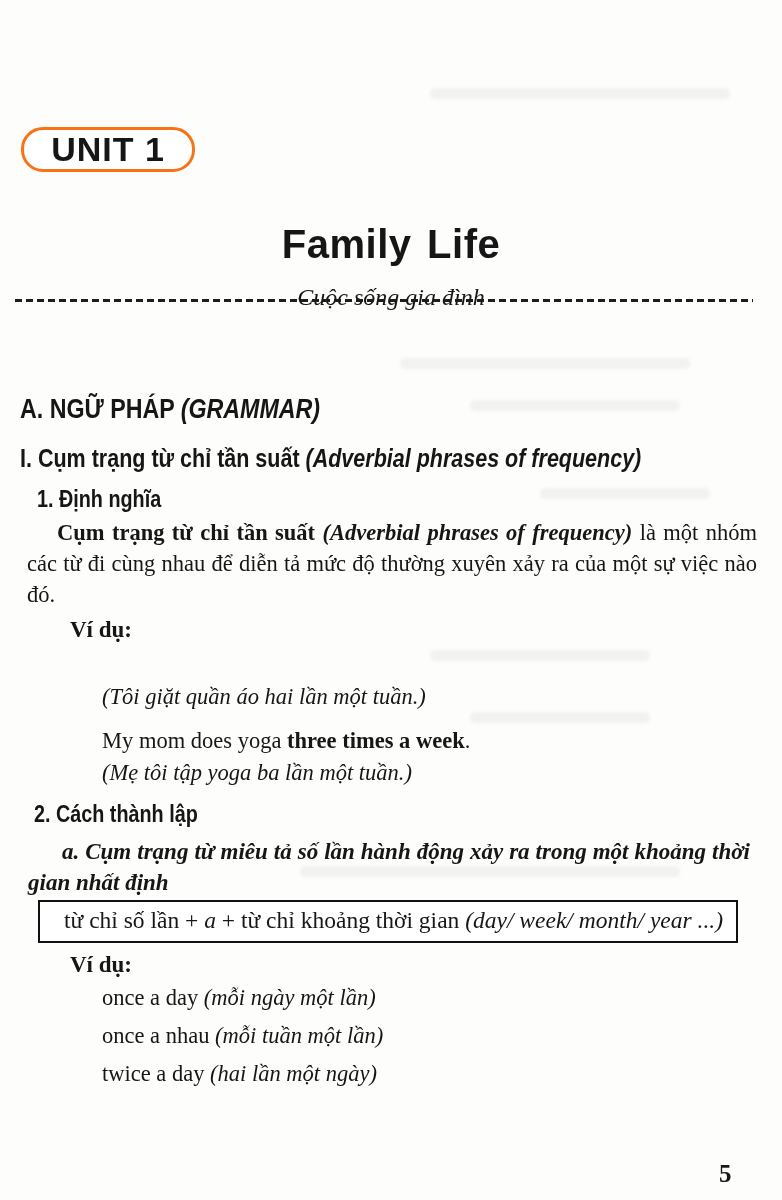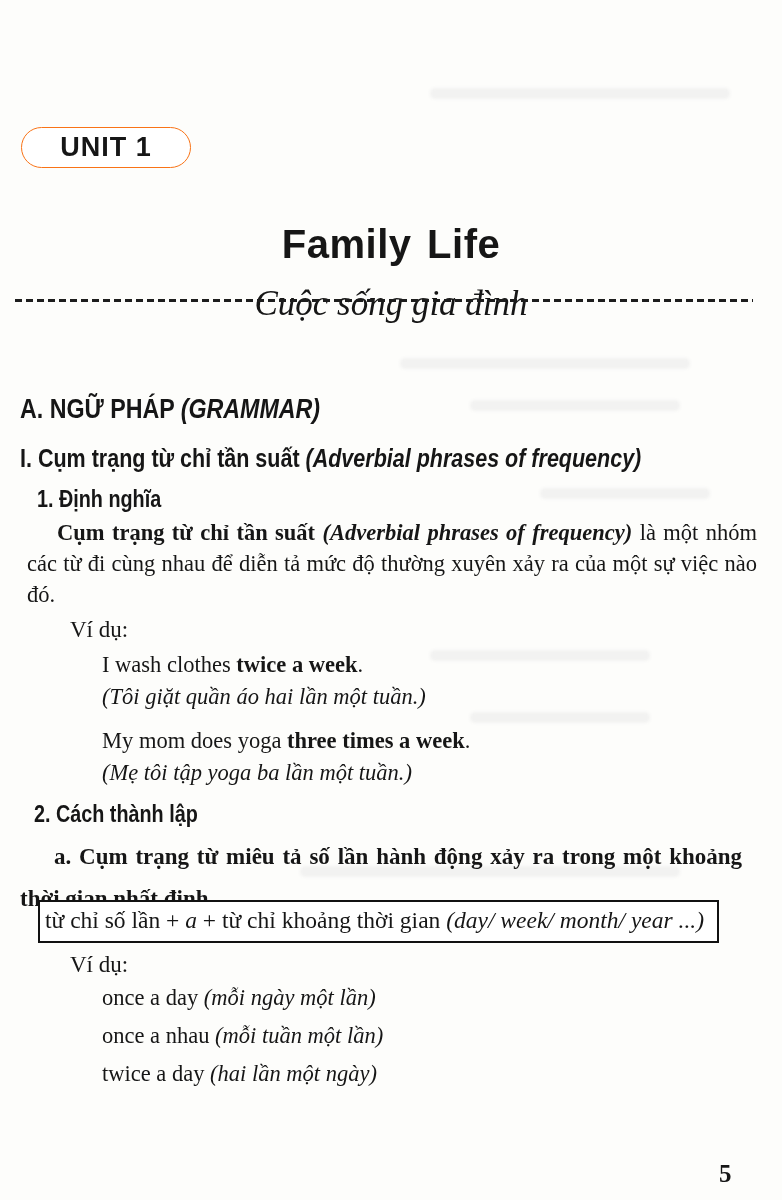--- a/index.html
+++ b/index.html
@@ -9,37 +9,37 @@
     margin:0 auto;
     background:#fdfdfb;
     overflow:hidden;
     color:#161616;
     font-family:"Liberation Serif", serif;
   }
   
   .unit-badge{
     position:absolute;left:21px;top:127px;
     width:168px;height:39px;
-    border:1px solid #f97316;
+    border:3px solid #f97316;
     border-radius:22px;
     display:flex;align-items:center;justify-content:center;
     font-family:"Liberation Sans", sans-serif;
-    font-weight:bold;font-size:27px;letter-spacing:1px;
+    font-weight:bold;font-size:34px;letter-spacing:1px;
     background:#fff;
   }
   
   .title-wrap{position:absolute;top:206px;left:0;width:100%;text-align:center;}
   .main-title{
     font-family:"Liberation Sans", sans-serif;
     font-weight:bold;font-size:40px;letter-spacing:0.5px;word-spacing:4px;
     line-height:1.1;margin:16px;
   }
   .sub-title{
     font-family:"Liberation Serif", serif;
-    font-style:italic;font-size:35px;line-height:1.25;margin-top:5px;
+    font-style:italic;font-size:24px;line-height:1.25;margin-top:5px;
   }
   .dashed-divider{
     position:absolute;top:299px;left:15px;width:738px;height:3px;
     background:repeating-linear-gradient(90deg,#1d1d1d 0 7px,transparent 7px 11px);
   }
   
   .h-sans{
     position:absolute;
     font-family:"Liberation Sans", sans-serif;
     font-weight:bold;white-space:nowrap;
@@ -50,37 +50,37 @@
   .h-num{font-size:23px;}
   .h-def{left:37px;top:486px;}
   .h-form{left:34px;top:801px;}
   .it{font-style:italic;}
   .bold{font-weight:bold;}
   
   .para{
     position:absolute;left:27px;top:517px;width:730px;
     font-size:22.5px;line-height:31px;text-align:justify;text-indent:30px;
   }
-  .vi-du{position:absolute;font-weight:normal;font-size:23px;}
+  .vi-du{position:absolute;font-weight:bold;font-size:23px;}
   .vd1{left:70px;top:617px;}
   .vd2{left:70px;top:952px;}
   .ex-line{position:absolute;left:102px;font-size:22.5px;white-space:nowrap;}
   .ex1-en{top:652px;}
   .ex1-vi{top:684px;font-style:italic;}
   .ex2-en{top:728px;}
   .ex2-vi{top:760px;font-style:italic;}
   
   .sub-head{
-    position:absolute;left:20px;top:836px;width:722px;
-    font-weight:bold;font-size:23px;line-height:42px;text-indent:34px;text-align:justify;
+    position:absolute;left:28px;top:836px;width:722px;
+    font-weight:bold;font-size:23px;line-height:31px;text-indent:34px;text-align:justify;font-style:italic;
   }
   .formula-box{
     position:absolute;left:38px;top:900px;width:660px;
     border:2.5px solid #111;
-    padding:5px 12px 7px 5px;
+    padding:5px 12px 7px 24px;
     font-size:23.5px;white-space:nowrap;
     background:#fff;
   }
   .freq-ex{position:absolute;left:102px;font-size:22.5px;white-space:nowrap;}
   .fx0{top:985px;}
   .fx1{top:1023px;}
   .fx2{top:1061px;}
   .fx3{top:1099px;}
   
   .page-number{
@@ -132,23 +132,20 @@
   </div>
 
   <div class="h-sans h-num h-def">1. Định nghĩa</div>
 
   <div class="para">
     <span class="bold">Cụm trạng từ chỉ tần suất </span><span class="bold it">(Adverbial phrases of frequency)</span><span> là một nhóm các từ đi cùng nhau để diễn tả mức độ thường xuyên xảy ra của một sự việc nào đó.</span>
   </div>
 
   <div class="vi-du vd1">Ví dụ:</div>
 
-  <div class="ex-line ex1-en">
-    <span>I wash clothes </span><span class="bold">twice a week</span><span>.</span>
-  </div>
   <div class="ex-line ex1-vi">(Tôi giặt quần áo hai lần một tuần.)</div>
 
   <div class="ex-line ex2-en">
     <span>My mom does yoga </span><span class="bold">three times a week</span><span>.</span>
   </div>
   <div class="ex-line ex2-vi">(Mẹ tôi tập yoga ba lần một tuần.)</div>
 
   <div class="h-sans h-num h-form">2. Cách thành lập</div>
 
   <div class="sub-head">a. Cụm trạng từ miêu tả số lần hành động xảy ra trong một khoảng thời gian nhất định</div>

